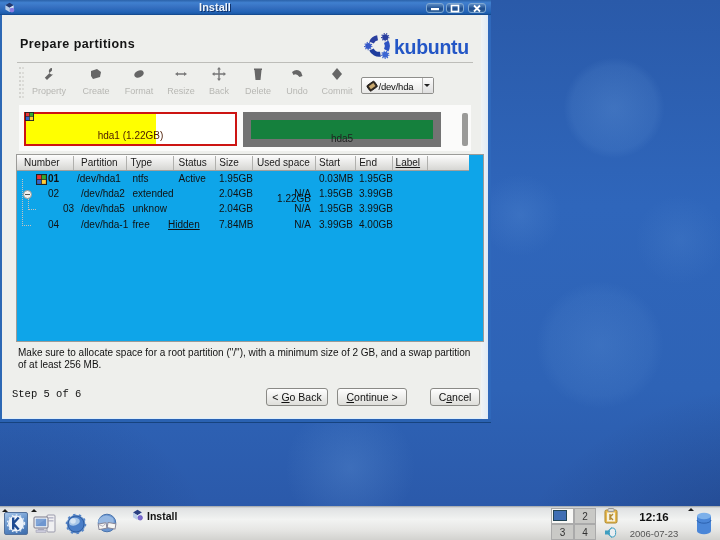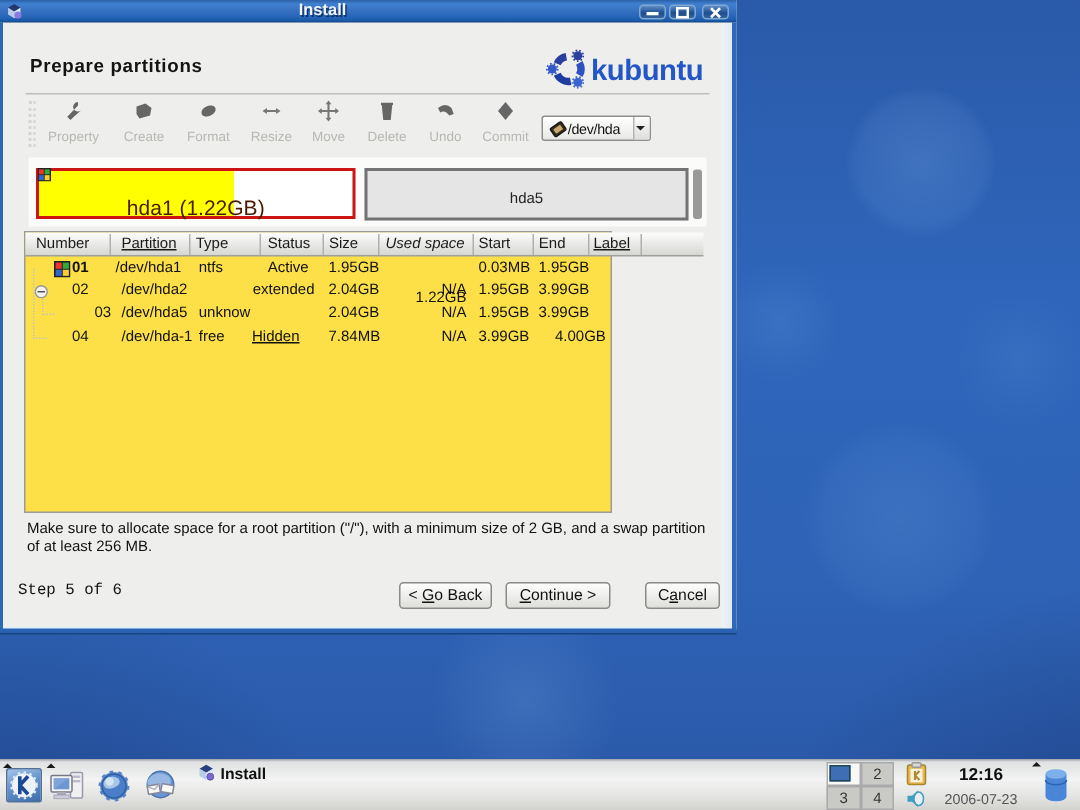--- a/index.html
+++ b/index.html
@@ -54,28 +54,28 @@
 .combo .cbtn {
   position:absolute; right:0; top:0; width:11px; height:15px;
   border-left:1px solid #b5b5b2; background:linear-gradient(to bottom,#fcfcfc,#dedede);
 }
 .combo .arrow { position:absolute; right:2.5px; top:6px; width:0; height:0; border-left:3px solid transparent; border-right:3px solid transparent; border-top:3.5px solid #222; }
 
 
 .barview { position:absolute; left:19px; top:105px; width:452px; height:46px; background:#fbfbfa; }
 .pbox-red { position:absolute; left:5px; top:7px; width:213px; height:34px; border:2px solid #cc1412; background:#fff; }
 .pbox-red .fill { position:absolute; left:0; top:0; width:130px; height:30px; background:#ffff00; }
-.pbox-red .plabel { position:absolute; left:0; top:16px; width:100%; text-align:center; font-size:14px; color:#4a1a00; }
-.pbox-cyan { position:absolute; left:224px; top:7px; width:216px; height:35px; border:2px solid #737373; background:#e5e5e5; }
+.pbox-red .plabel { position:absolute; left:0; top:16px; width:100%; text-align:center; font-size:10px; color:#4a1a00; }
+.pbox-cyan { position:absolute; left:224px; top:7px; width:198px; height:35px; border:8px solid #737373; background:#15803d; }
 .pbox-cyan .plabel { position:absolute; left:0; top:13px; width:100%; text-align:center; font-size:10px; color:#222; }
 .pscroll { position:absolute; left:443px; top:8px; width:6px; height:33px; background:#9a9a98; border-radius:2px; }
 .winflag { position:absolute; left:-1px; top:-2px; width:9px; height:9px; }
 
 
-.table { position:absolute; left:16px; top:154px; width:392px; height:188px; background:#fde047; border:1px solid #9b9b98; }
+.table { position:absolute; left:16px; top:154px; width:468px; height:188px; background:#0ea5e9; border:1px solid #9b9b98; }
 .thead { position:absolute; left:0; top:0; width:452px; height:16px;
   background:linear-gradient(to bottom,#fdfdfd,#d6d6d3); border-bottom:1px solid #a0a09d; }
 .th { position:absolute; top:2px; font-size:10px; color:#1a1a1a; }
 .thsep { position:absolute; top:1px; width:1px; height:14px; background:#b0b0ad; }
 .row { position:absolute; left:0; width:452px; height:15px; font-size:10px; color:#111; }
 .cell { position:absolute; top:1px; }
 .cellr { position:absolute; top:1px; text-align:right; }
 </style>
 </head>
 <body>
@@ -154,21 +154,21 @@
   <div class="toolbtn" style="left:159px;">
       <div class="ticon"><svg width="16" height="16" viewBox="0 0 16 16">
           <path d="M2 8 l3-2 v1.3 h6 v-1.3 l3 2 -3 2 v-1.3 h-6 v1.3 z" fill="#777"></path>
         </svg></div>
       <div class="tlabel">Resize</div>
     </div>
   <div class="toolbtn" style="left:197px;">
       <div class="ticon"><svg width="16" height="16" viewBox="0 0 16 16">
           <path d="M8 1 l2 2.5 h-1.3 v3.8 h3.8 v-1.3 l2.5 2 -2.5 2 v-1.3 h-3.8 v3.8 h1.3 l-2 2.5 -2-2.5 h1.3 v-3.8 h-3.8 v1.3 l-2.5-2 2.5-2 v1.3 h3.8 v-3.8 h-1.3 z" fill="#777"></path>
         </svg></div>
-      <div class="tlabel">Move</div>
+      <div class="tlabel">Back</div>
     </div>
   <div class="toolbtn" style="left:236px;">
       <div class="ticon"><svg width="16" height="16" viewBox="0 0 16 16">
           <path d="M4.5 4 h7 l-1 10 h-5 z M4 2.5 h8 v1.5 h-8 z" fill="#666"></path>
         </svg></div>
       <div class="tlabel">Delete</div>
     </div>
   <div class="toolbtn" style="left:275px;">
       <div class="ticon"><svg width="16" height="16" viewBox="0 0 16 16">
           <path d="M3 6 q5-4 9 0 l1.5 4 -3 1 q-3-4 -6-2 z" fill="#666"></path>
@@ -208,25 +208,25 @@
     </div>
     <div class="pbox-cyan">
         <div class="plabel">hda5</div>
       </div>
     <div class="pscroll"></div>
   </div>
 
   <div class="table">
     <div class="thead">
       <div class="th" style="left:7px;">Number</div>
-      <div class="th" style="left:64px;text-decoration:underline;">Partition</div>
+      <div class="th" style="left:64px;">Partition</div>
       <div class="th" style="left:113.5px;">Type</div>
       <div class="th" style="left:161.5px;">Status</div>
       <div class="th" style="left:202.3px;">Size</div>
-      <div class="th" style="left:240px;font-style:italic;">Used space</div>
+      <div class="th" style="left:240px;">Used space</div>
       <div class="th" style="left:302px;">Start</div>
       <div class="th" style="left:342.2px;">End</div>
       <div class="th" style="left:378.6px;text-decoration:underline;">Label</div>
       <div class="thsep" style="left:56px;"></div>
       <div class="thsep" style="left:109px;"></div>
       <div class="thsep" style="left:156px;"></div>
       <div class="thsep" style="left:198px;"></div>
       <div class="thsep" style="left:235px;"></div>
       <div class="thsep" style="left:298px;"></div>
       <div class="thsep" style="left:338px;"></div>
@@ -254,21 +254,21 @@
       <div class="cell" style="left:302px;">0.03MB</div>
       <div class="cell" style="left:342px;">1.95GB</div>
     </div>
     <div class="row" style="top:32px;">
       <svg style="position:absolute;left:6px;top:3px;" width="9" height="9" viewBox="0 0 9 9">
           <circle cx="4.5" cy="4.5" r="4" fill="#f2f2f0" stroke="#999"></circle>
           <rect x="2" y="4" width="5" height="1" fill="#555"></rect>
         </svg>
       <div class="cell" style="left:31px;">02</div>
       <div class="cell" style="left:64px;">/dev/hda2</div>
-      <div class="cell" style="left:115.5px;margin-left:36px;">extended</div>
+      <div class="cell" style="left:115.5px;">extended</div>
       <div class="cell" style="left:202px;">2.04GB</div>
       <div class="cellr" style="left:235px; width:59px;">N/A</div>
       <div class="cell" style="left:302px;">1.95GB</div>
       <div class="cell" style="left:342px;">3.99GB</div>
     </div>
     <div class="row" style="top:47px;">
       <div class="cell" style="left:46px;">03</div>
       <div class="cell" style="left:64px;">/dev/hda5</div>
       <div class="cell" style="left:115.5px;">unknow</div>
       <div class="cell" style="left:202px;">2.04GB</div>
@@ -277,21 +277,21 @@
       <div class="cell" style="left:342px;">3.99GB</div>
     </div>
     <div class="row" style="top:63px;">
       <div class="cell" style="left:31px;">04</div>
       <div class="cell" style="left:64px;">/dev/hda-1</div>
       <div class="cell" style="left:115.5px;">free</div>
       <div class="cell" style="left:151px;text-decoration:underline;">Hidden</div>
       <div class="cell" style="left:202px;">7.84MB</div>
       <div class="cellr" style="left:235px; width:59px;">N/A</div>
       <div class="cell" style="left:302px;">3.99GB</div>
-      <div class="cell" style="left:342px;margin-left:11px;">4.00GB</div>
+      <div class="cell" style="left:342px;">4.00GB</div>
     </div>
   </div>
 
   <div style="position:absolute; left:18px; top:347px; width:460px; font-size:10px; color:#111; line-height:11.5px;">Make sure to allocate space for a root partition ("/"), with a minimum size of 2 GB, and a swap partition of at least 256 MB.</div>
 
   <div style="position:absolute; left:12px; top:388px; font-size:10.5px; color:#111;font-family:Liberation Mono, monospace;">Step 5 of 6</div>
 
   <div class="btn" style="position:absolute; left:266px; top:388px; width:62px;">&lt; <span class="u">G</span>o Back</div>
   <div class="btn" style="position:absolute; left:337px; top:388px; width:70px;"><span class="u">C</span>ontinue &gt;</div>
   <div class="btn" style="position:absolute; left:430px; top:388px; width:50px;">C<span class="u">a</span>ncel</div>

